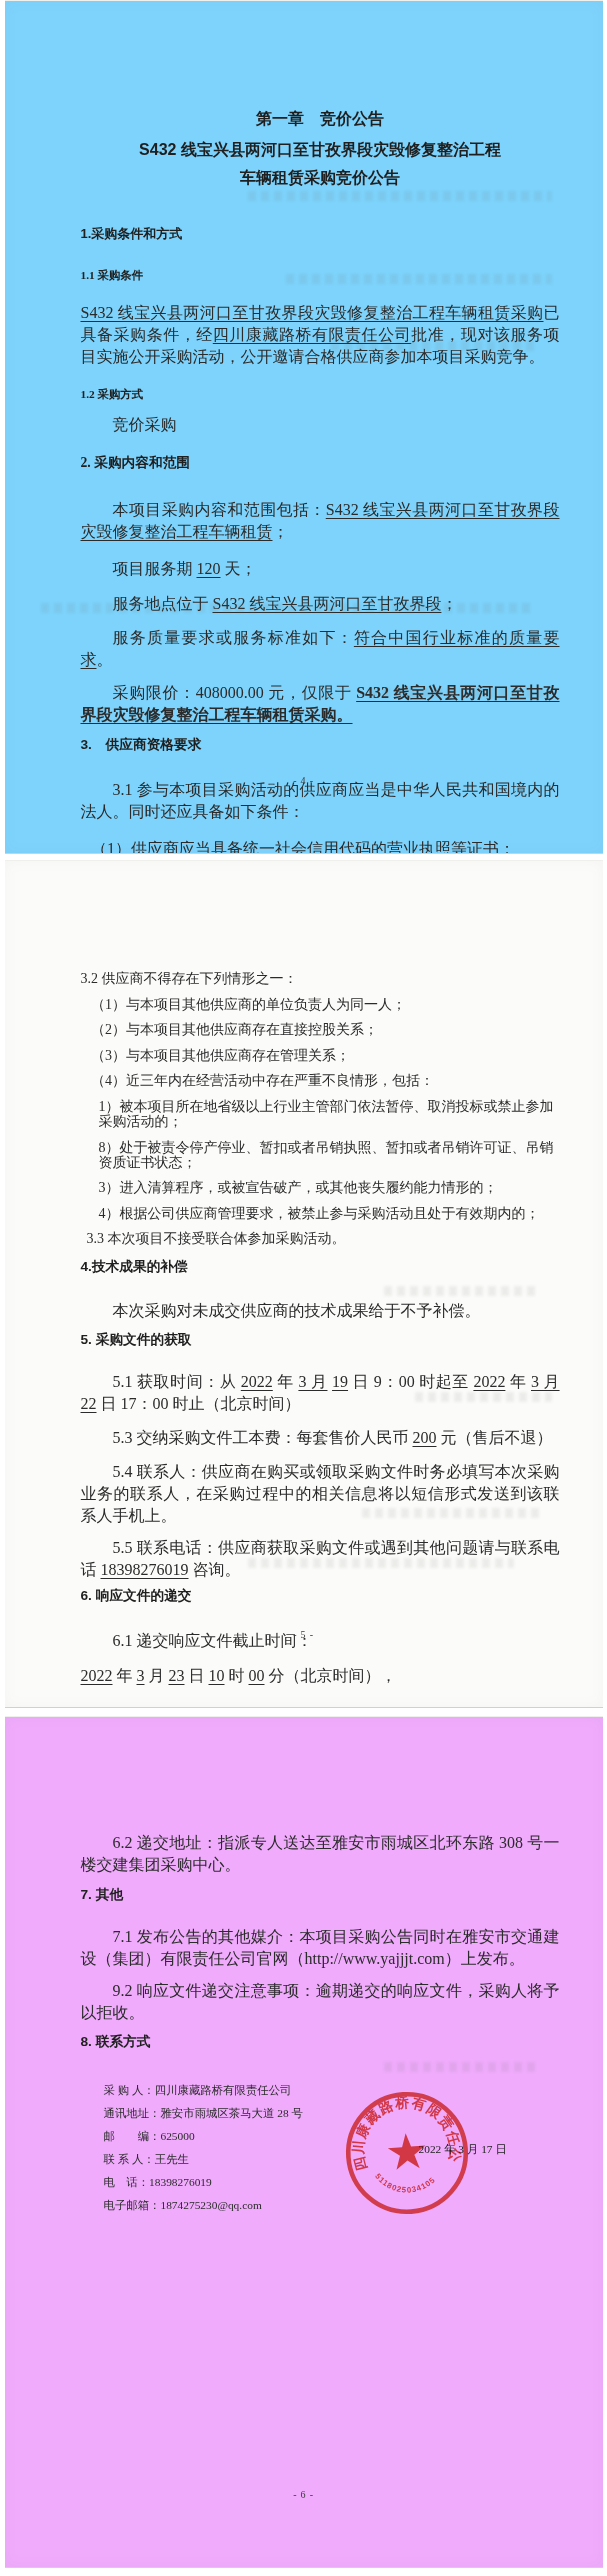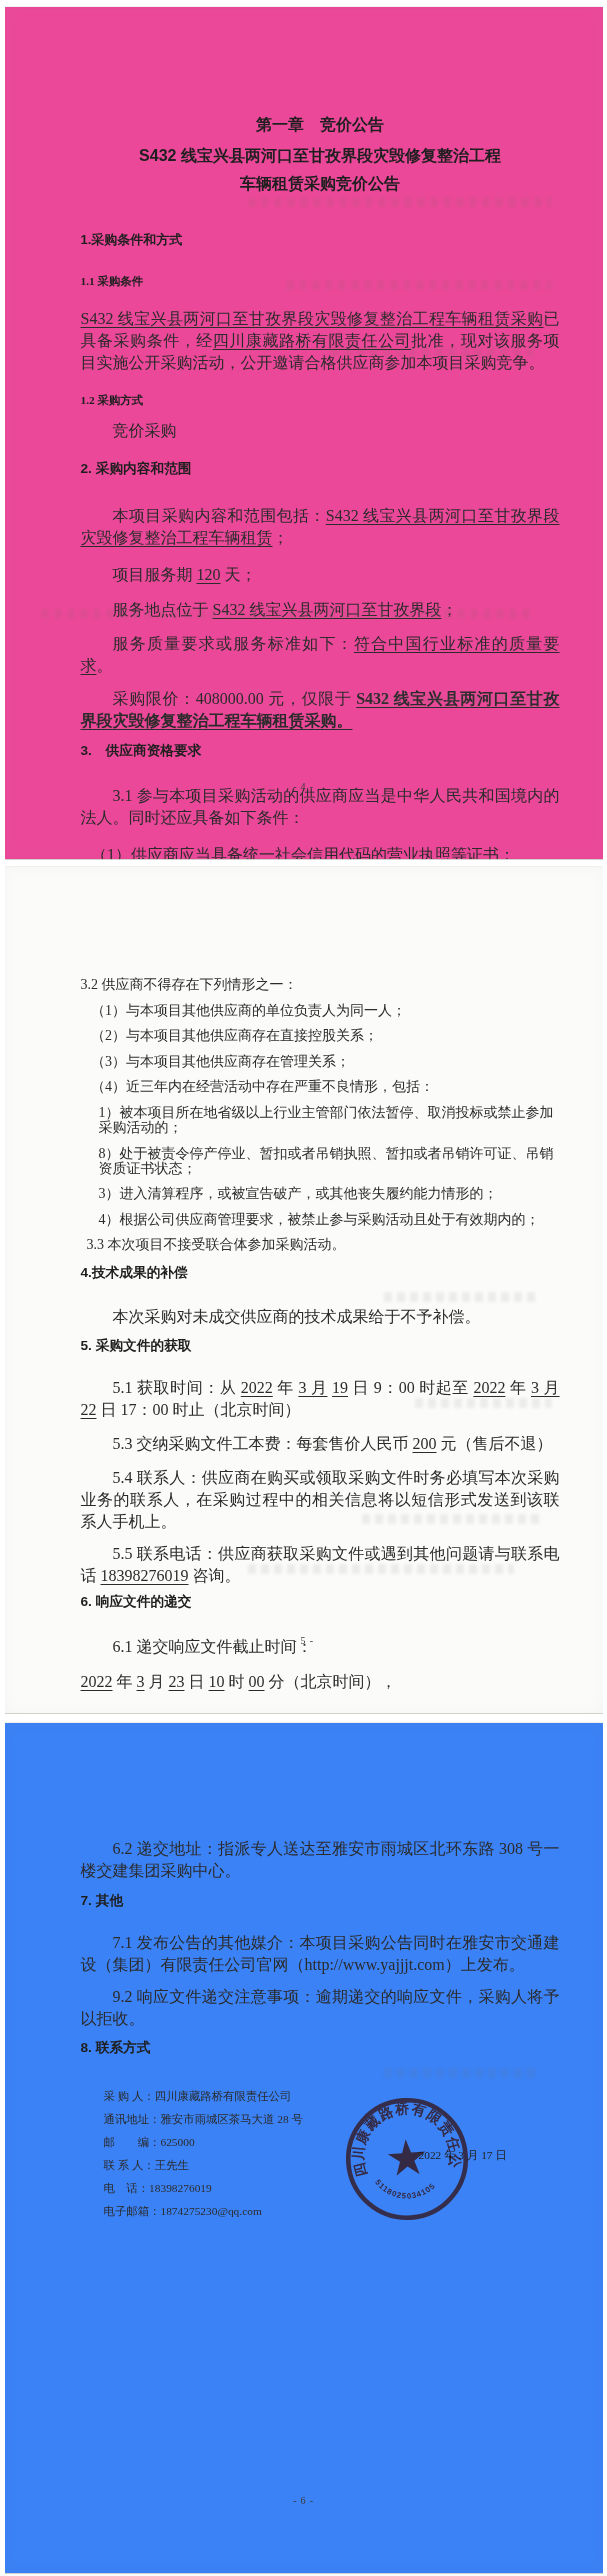--- a/index.html
+++ b/index.html
@@ -8,23 +8,23 @@
     font-family:"Liberation Serif", serif;
     color:#2b2b2b; overflow:hidden;
   }
   .page {
     position:relative; box-sizing:border-box; margin:0 auto;
     width:598px; overflow:hidden;
     border-top:0.8px solid #efefec;
     border-bottom:1.5px solid #d2d1cb;
     box-shadow:inset 0 0 13.7px rgba(120,120,110,0.05);
   }
-  #page-4 { margin-top:6px;  height:854px; background:#ec4899; padding:106px 43px 0 76px; }
+  #page-4 {  height:854px; background:#7dd3fc; padding:106px 43px 0 76px; }
   #page-5 { margin-top:6px;  height:848px; background:#fbfbf9; padding:110px 43px 0 76px; }
-  #page-6 { margin-top:7.6px; height:852px; background:#3b82f6; padding:115px 43px 0 76px; }
+  #page-6 { margin-top:7.6px; height:852px; background:#f0abfc; padding:115px 43px 0 76px; }
 
   
   .chapter, .doc-title, .h-big, .h-sub {
     font-family:"Liberation Sans", sans-serif; font-weight:bold; color:#1f1f1f;
   }
   .chapter   { font-size:16px; text-align:center; line-height:23px; margin:0 0 6px 0; }
   .doc-title { font-size:16px; text-align:center; line-height:28px; margin:0; }
   .h-big     { font-size:13.7px; line-height:20px; margin:0; }
   .h-sub     { font-size:11.4px; line-height:16.7px; margin:0;font-family:Liberation Serif, serif; }
 
@@ -65,21 +65,21 @@
   <div class="chapter">第一章　竞价公告</div>
   <div class="doc-title">S432 线宝兴县两河口至甘孜界段灾毁修复整治工程</div>
   <div class="doc-title">车辆租赁采购竞价公告</div>
 
   <div class="h-big" style="margin-top:32px; font-size:13px;">1.采购条件和方式</div>
   <div class="h-sub" style="margin-top:23px;">1.1 采购条件</div>
   <p class="body" style="margin-top:18px;"><span class="u">S432 线宝兴县两河口至甘孜界段灾毁修复整治工程车辆租赁采购</span><span>已具备采购条件，经</span><span class="u">四川康藏路桥有限责任公司</span><span>批准，现对该服务项目实施公开采购活动，公开邀请合格供应商参加本项目采购竞争。</span></p>
   <div class="h-sub" style="margin-top:18px;">1.2 采购方式</div>
   <p class="body ind" style="margin-top:12px;">竞价采购</p>
 
-  <div class="h-big" style="margin-top:16.7px;">2. 采购内容和范围</div>
+  <div class="h-big" style="margin-top:16.7px;font-family:Liberation Serif, serif;">2. 采购内容和范围</div>
   <p class="body ind" style="margin-top:26px;"><span>本项目采购内容和范围包括：</span><span class="u">S432 线宝兴县两河口至甘孜界段灾毁修复整治工程车辆租赁</span><span>；</span></p>
   <p class="body ind" style="margin-top:15px;"><span>项目服务期 </span><span class="u">120</span><span> 天；</span></p>
   <p class="body ind" style="margin-top:13px;"><span>服务地点位于 </span><span class="u">S432 线宝兴县两河口至甘孜界段</span><span>；</span></p>
   <p class="body ind" style="margin-top:12px;"><span>服务质量要求或服务标准如下：</span><span class="u">符合中国行业标准的质量要求</span><span>。</span></p>
   <p class="body ind" style="margin-top:11.4px;"><span>采购限价：408000.00 元，仅限于 </span><span class="u b">S432 线宝兴县两河口至甘孜界段灾毁修复整治工程车辆租赁采购。</span></p>
 
   <div class="h-big" style="margin-top:9px;">3.　供应商资格要求</div>
   <p class="body ind" style="margin-top:24px;">3.1 参与本项目采购活动的供应商应当是中华人民共和国境内的法人。同时还应具备如下条件：</p>
   <p class="body" style="margin-top:15px; padding-left:10.6px;">（1）供应商应当具备统一社会信用代码的营业执照等证书；</p>
   <p class="body" style="margin-top:3.8px; padding-left:10.6px;">（2）在人员、专业技术、设备、资金等方面具有相应的能力；</p>

